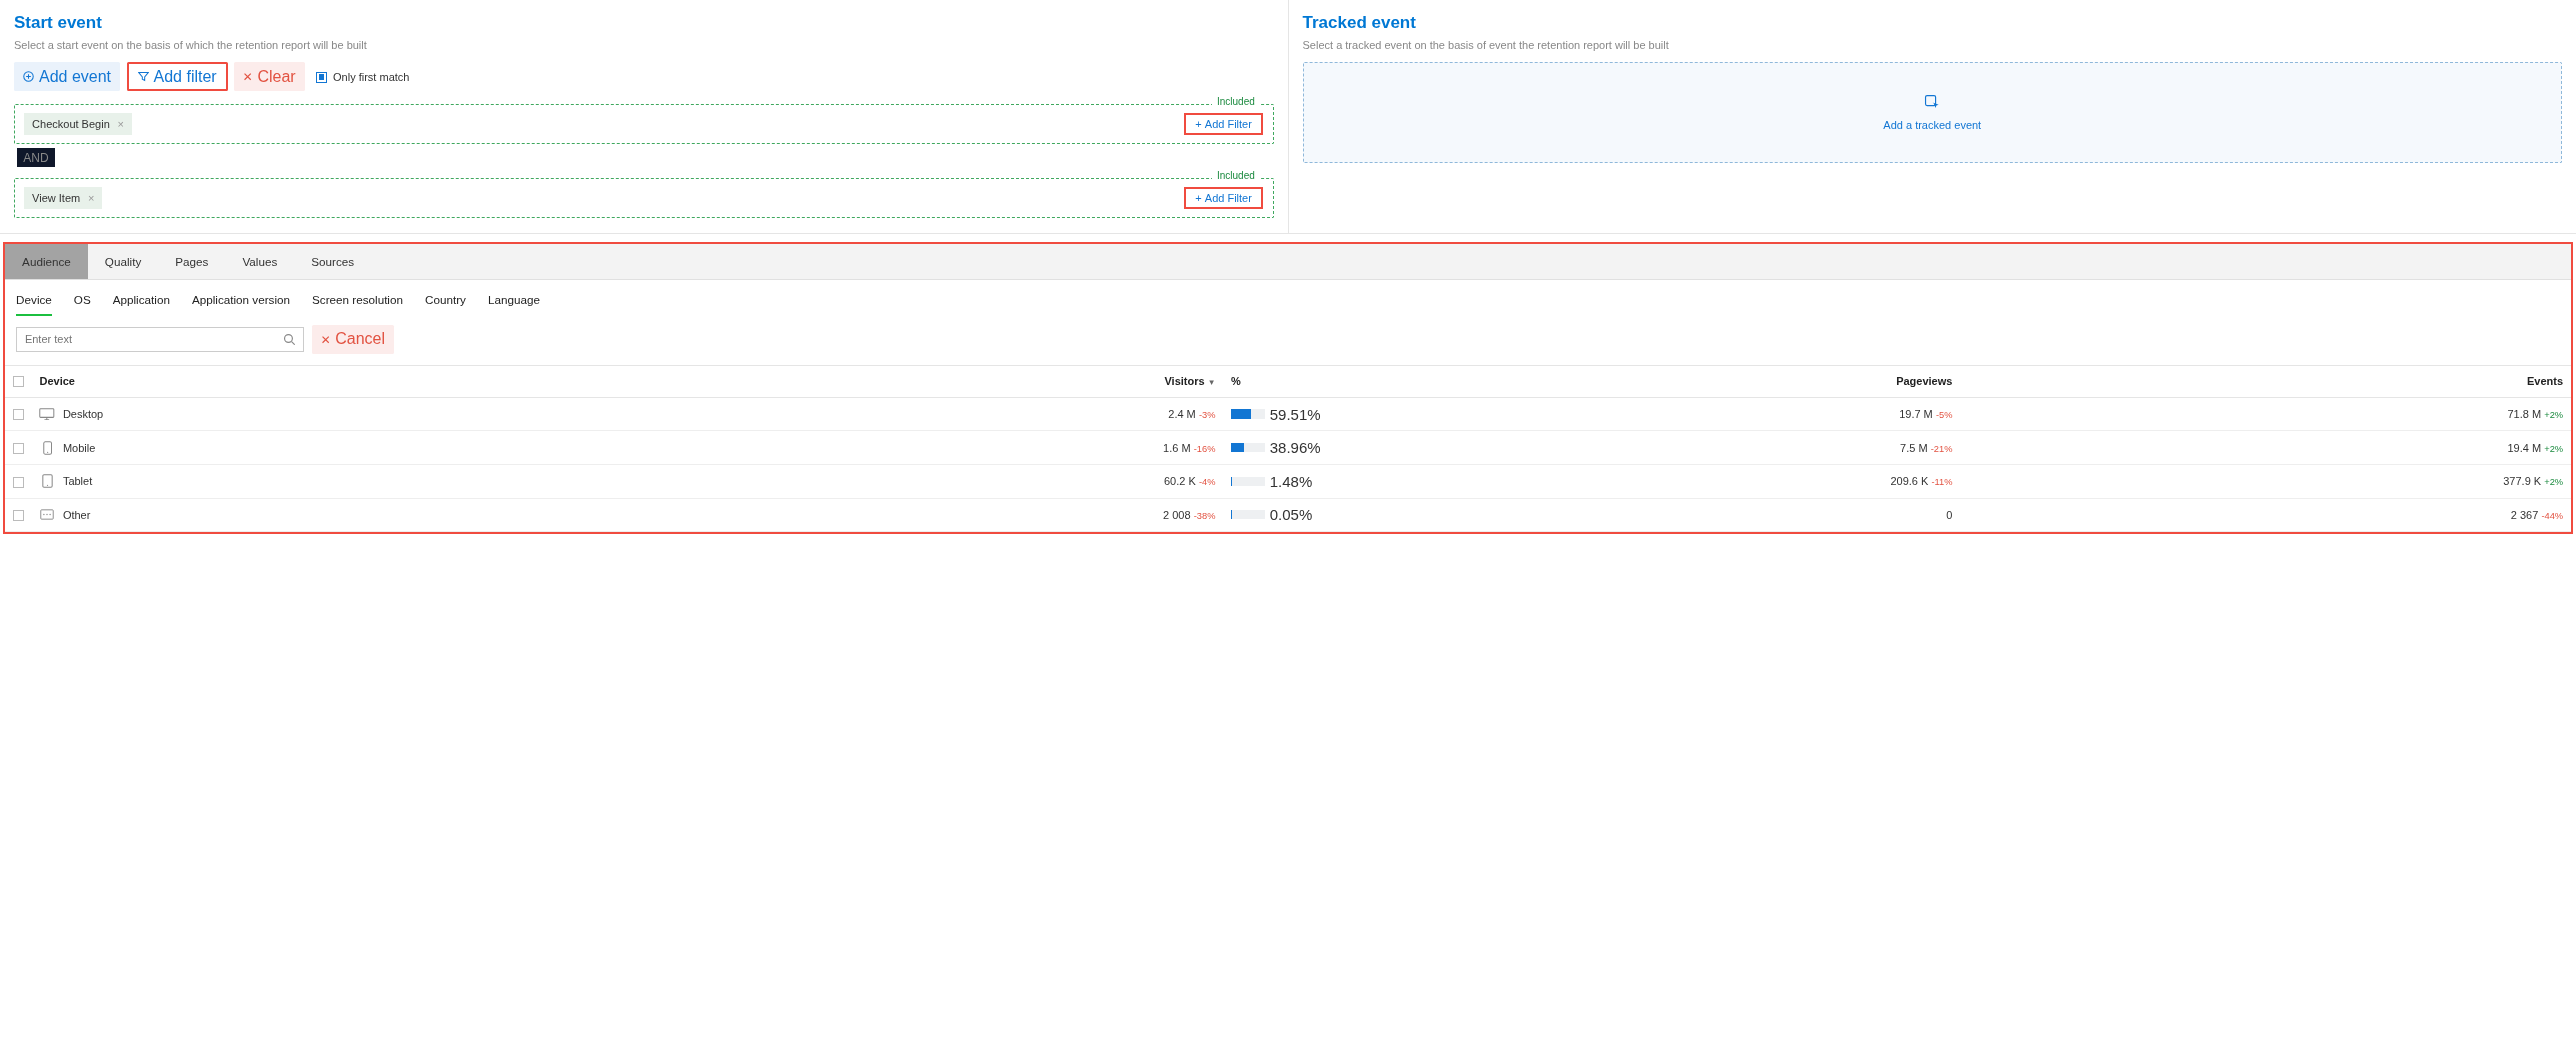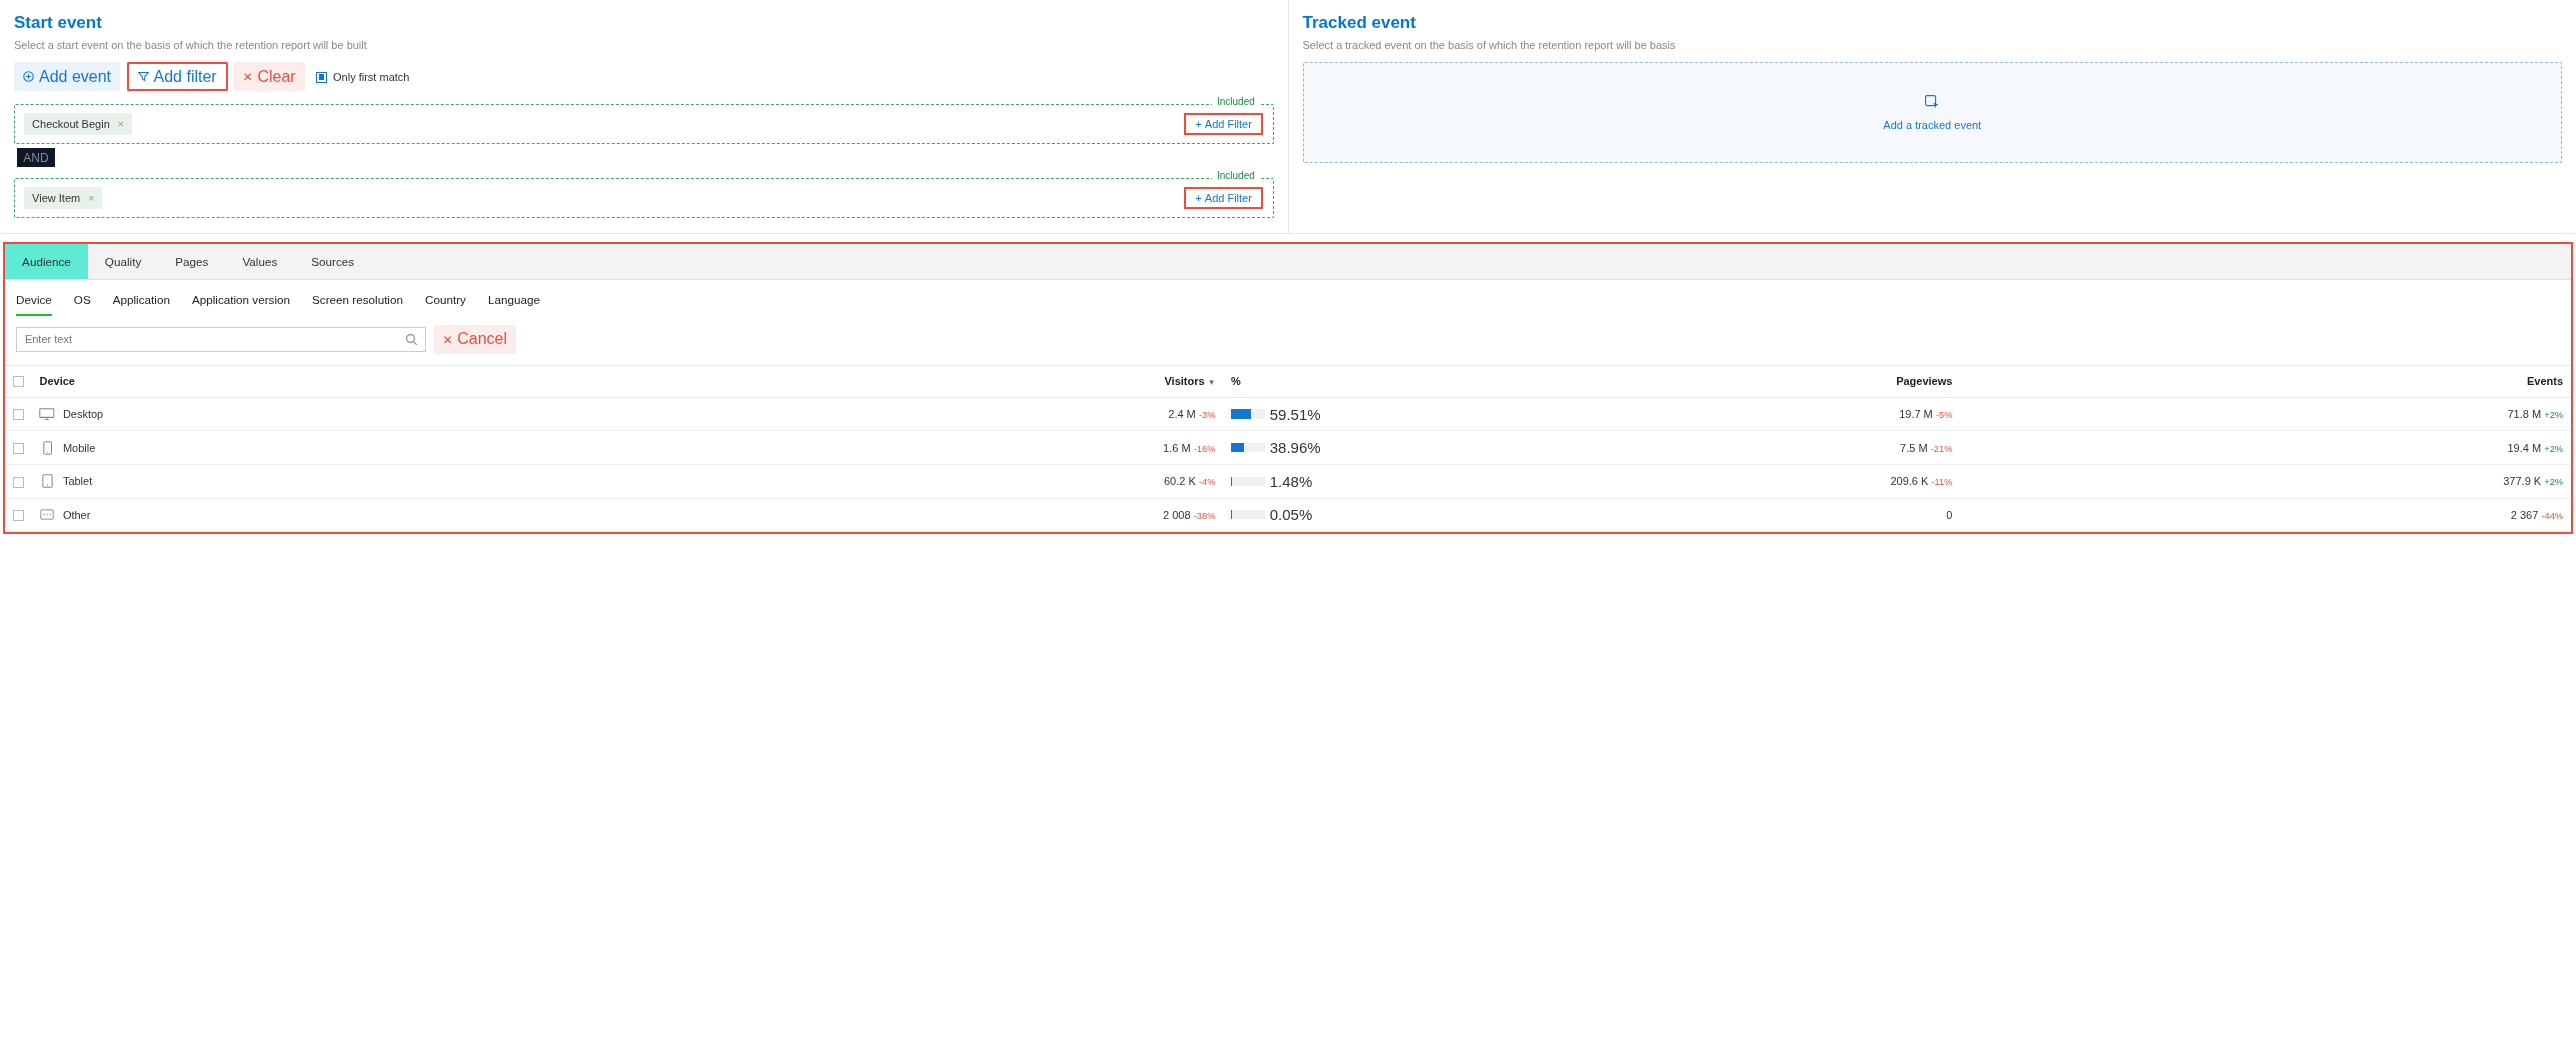--- a/index.html
+++ b/index.html
@@ -29,28 +29,28 @@
 .add-filter-inner { border: 2.3px solid #f04b3f; padding: 3.1px 9.3px; color: #1276d3; background: #fff; display: inline-flex; align-items: center; gap: 3.1px; cursor: pointer; }
 .and-pill { display: inline-block; background: #0f172a; color: #888; font-size: 12px; padding: 2.3px 6.2px; margin: 4.7px 0 0 3.1px; }
 
 .tracked-box { border: 1.6px dashed #8fb8da; background: #f5f9fd; border-radius: 1.6px; height: 101px; display: flex; flex-direction: column; align-items: center; justify-content: center; gap: 7.8px; cursor: pointer; }
 .tracked-label { color: #1276d3; font-size: 11px; }
 
 .bottom-section { border: 2.3px solid #f04b3f; margin: 7.8px 3.1px 3.1px 3.1px; padding: 0; }
 
 .main-tabs { display: flex; background: #f3f3f3; border-bottom: 0.8px solid #e0e0e0; }
 .main-tab { padding: 11px 17px; font-size: 11.7px; color: #333; cursor: pointer; }
-.main-tab.active { background: #5eead4; }
+.main-tab.active { background: #a3a3a3; }
 
 .sub-tabs { display: flex; gap: 22px; padding: 12.5px 11px 0 11px; }
 .sub-tab { font-size: 11.7px; color: #222; cursor: pointer; padding-bottom: 7.8px; }
 .sub-tab.active { border-bottom: 2.3px solid #1bbf3f; font-weight: 500; }
 
 .filter-row { display: flex; gap: 7.8px; padding: 9.3px 11px 11px 11px; align-items: center; }
-.search-box { display: flex; align-items: center; border: 0.8px solid #ccc; width: 410px; }
+.search-box { display: flex; align-items: center; border: 0.8px solid #ccc; width: 288px; }
 .search-input { flex: 1; border: none; padding: 5.4px 7.8px; font-size: 11px; outline: none; }
 .search-icon-box { padding: 0 7.8px; color: #888; }
 
 table { width: 100%; border-collapse: collapse; }
 thead th { text-align: left; font-weight: 600; font-size: 11px; color: #222; padding: 9.3px 7.8px; border-top: 0.8px solid #e5e5e5; border-bottom: 0.8px solid #e5e5e5; }
 thead th.right { text-align: right; }
 tbody td { padding: 7.8px 7.8px; border-bottom: 0.8px solid #eee; font-size: 11px; }
 tbody td.right { text-align: right; white-space: nowrap; }
 .chk { width: 11px; height: 11px; border: 0.8px solid #bbb; display: inline-block; vertical-align: middle; cursor: pointer; }
 .dev-cell { display: flex; align-items: center; gap: 7.8px; }
@@ -132,21 +132,21 @@
         <span class="add-filter-inner">
           <span>+</span>
           <span>Add Filter</span>
         </span>
       </div>
     </div>
   </div>
 
   <div class="panel">
     <div class="panel-title">Tracked event</div>
-    <div class="panel-desc">Select a tracked event on the basis of which the retention report will be basis</div>
+    <div class="panel-desc">Select a tracked event on the basis of event the retention report will be built</div>
     <div class="tracked-box">
       <span>
         <svg width="17" height="17" viewBox="0 0 22 22">
             <rect x="2" y="2" width="13" height="13" rx="2" fill="none" stroke="#1276d3" stroke-width="1.5"></rect>
             <path d="M11 11l8 3-3 1-1 3-3-7z" fill="#1276d3"></path>
           </svg>
       </span>
       <span class="tracked-label">Add a tracked event</span>
     </div>
   </div>

